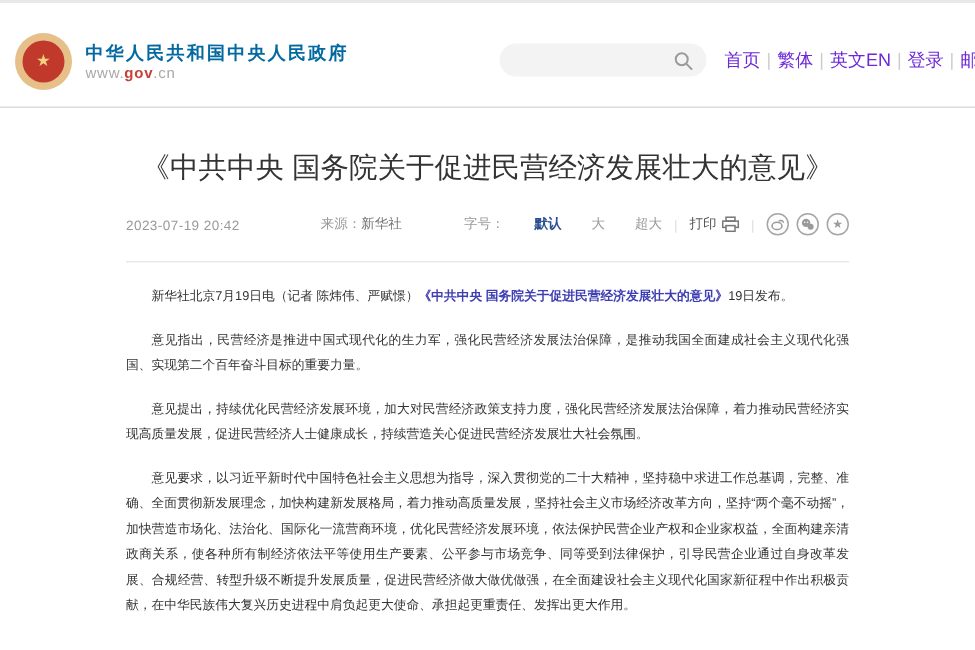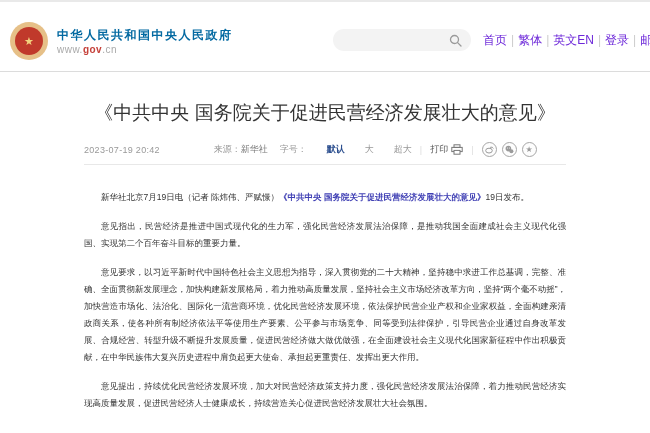--- a/index.html
+++ b/index.html
@@ -46,42 +46,42 @@
 
   .nav { position:absolute; left:483px; top:30px; white-space:nowrap; font-size:12px; display:flex; align-items:center; }
   .nav-item { color:#6d28d9; cursor:pointer; }
   .nav-item + .nav-item::before { content:"|"; color:#ccc; margin:0 4px; font-weight:normal; }
 
   
   .content { width:482px; margin:0 auto; }
   .article-title { margin-top:26px; text-align:center; font-size:19px; line-height:30px; color:#333; font-weight:400; }
 
   .meta {
-    margin-top:14px; padding-bottom:7px; border-bottom:1px solid #e8e8e8;
-    display:flex; align-items:center;
+    margin-top:14px; padding-bottom:17px; border-bottom:1px solid #e8e8e8;
+    display:flex; justify-content:space-between; align-items:center;
     font-size:9px; color:#999;
   }
   .meta-left { display:flex; align-items:center; gap:10px; }
   .meta-date { color:#999; letter-spacing:.3px; }
   .meta-source-label { color:#999;margin-left:44px; }
   .meta-source { color:#777; }
   .meta-right { display:flex; align-items:center; }
   .fs-label { color:#999;margin-left:12px; }
   .fs-opt { color:#999; margin-left:20px; cursor:pointer; }
   .fs-opt.selected { color:#2b4e8e; font-weight:bold; }
   .meta-sep::before { content:"|"; color:#ddd; margin:0 8px; }
   .print-btn { display:flex; align-items:center; gap:3px; color:#555; cursor:pointer;font-family:Liberation Mono, monospace; }
   .share-group { display:flex; align-items:center; gap:5px; }
   .share-circle {
     width:15px; height:15px; border:1px solid #a6a6a6; border-radius:50%;
     display:inline-flex; align-items:center; justify-content:center;
     color:#9a9a9a; cursor:pointer; background:#fdfdfd; font-size:8px; line-height:1;
   }
 
-  .article-body { margin-top:24px; font-size:8.5px; line-height:17px; color:#333; text-align:justify; }
+  .article-body { margin-top:14px; font-size:8.5px; line-height:17px; color:#333; text-align:justify; }
   .article-body p { text-indent:2em; margin-bottom:12px; }
   .article-link { color:#3f3fb4; font-weight:bold; text-decoration:none; cursor:pointer; }
 </style>
 </head>
 <body>
 
 <div class="top-line"></div>
 
 <div class="header">
 
@@ -160,17 +160,17 @@
         <span class="share-circle">
           <span>★</span>
         </span>
       </span>
     </div>
   </div>
 
   <div class="article-body">
     <p><span>新华社北京7月19日电（记者 陈炜伟、严赋憬）</span><a class="article-link">《中共中央 国务院关于促进民营经济发展壮大的意见》</a><span>19日发布。</span></p>
     <p>意见指出，民营经济是推进中国式现代化的生力军，强化民营经济发展法治保障，是推动我国全面建成社会主义现代化强国、实现第二个百年奋斗目标的重要力量。</p>
+    <p>意见提出，持续优化民营经济发展环境，加大对民营经济政策支持力度，强化民营经济发展法治保障，着力推动民营经济实现高质量发展，促进民营经济人士健康成长，持续营造关心促进民营经济发展壮大社会氛围。</p>
     <p>意见要求，以习近平新时代中国特色社会主义思想为指导，深入贯彻党的二十大精神，坚持稳中求进工作总基调，完整、准确、全面贯彻新发展理念，加快构建新发展格局，着力推动高质量发展，坚持社会主义市场经济改革方向，坚持“两个毫不动摇”，加快营造市场化、法治化、国际化一流营商环境，优化民营经济发展环境，依法保护民营企业产权和企业家权益，全面构建亲清政商关系，使各种所有制经济依法平等使用生产要素、公平参与市场竞争、同等受到法律保护，引导民营企业通过自身改革发展、合规经营、转型升级不断提升发展质量，促进民营经济做大做优做强，在全面建设社会主义现代化国家新征程中作出积极贡献，在中华民族伟大复兴历史进程中肩负起更大使命、承担起更重责任、发挥出更大作用。</p>
-    <p>意见提出，持续优化民营经济发展环境，加大对民营经济政策支持力度，强化民营经济发展法治保障，着力推动民营经济实现高质量发展，促进民营经济人士健康成长，持续营造关心促进民营经济发展壮大社会氛围。</p>
   </div>
 
 </div>
 
 </body></html>

